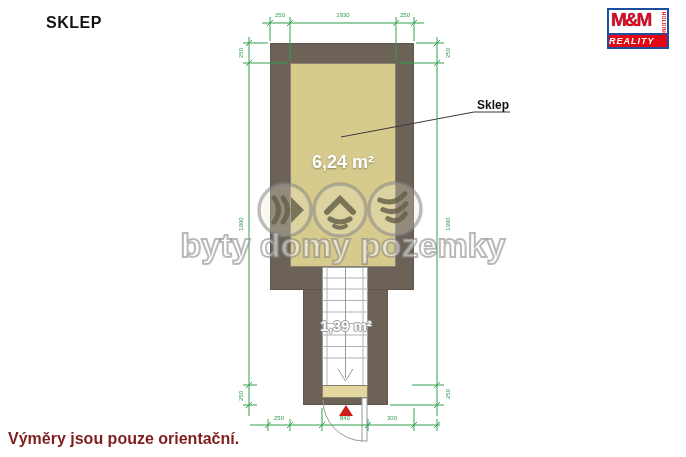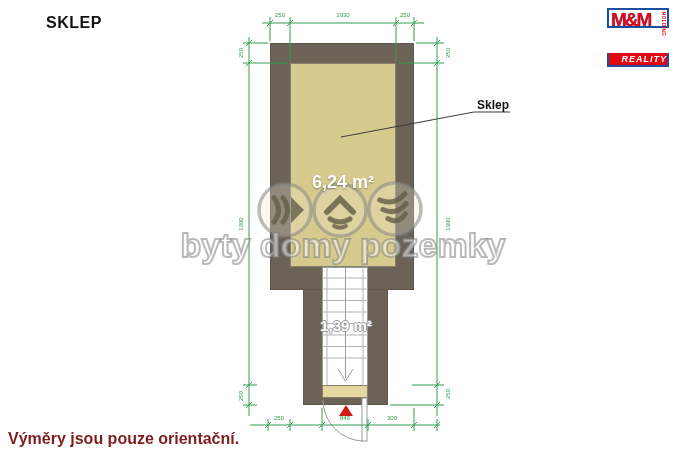--- a/index.html
+++ b/index.html
@@ -4,45 +4,45 @@
 <style>
   html,body{margin:0;padding:0;background:#fff;}
   .page{position:relative;width:686px;height:457px;background:#ffffff;overflow:hidden;
         font-family:"Liberation Sans",sans-serif;}
 
   .title{position:absolute;left:46px;top:14px;font-size:16px;font-weight:bold;color:#111;letter-spacing:.5px;}
   .footer-note{position:absolute;left:8px;top:430px;font-size:16px;font-weight:bold;color:#7f1d1d;}
 
   
   .logo{position:absolute;left:607px;top:8px;width:62px;}
-  .logo-top{position:relative;background:#fff;border:2px solid #1d4f9e;height:20px;box-sizing:border-box;}
+  .logo-top{position:relative;background:#fff;border:2px solid #1d4f9e;height:27px;box-sizing:border-box;}
   .logo-mm{position:absolute;left:2px;top:-1px;font-size:19px;font-weight:900;color:#e30613;
            letter-spacing:-2px;text-shadow:0 0 1px #1d4f9e;}
   .logo-holding{position:absolute;right:1px;top:2px;writing-mode:vertical-rl;font-size:4.5px;
                 font-weight:bold;color:#e30613;letter-spacing:.5px;}
   .logo-bottom{background:#e30613;border:2px solid #1d4f9e;border-top:none;height:12px;box-sizing:content-box;
-               color:#fff;font-size:9px;font-weight:bold;font-style:italic;text-align:right;
-               line-height:12px;letter-spacing:1px;margin-top:25px;}
+               color:#fff;font-size:9px;font-weight:bold;font-style:italic;text-align:left;
+               line-height:12px;letter-spacing:1px;}
 
   
   .wall{position:absolute;background:#6c6257;border:1px solid #5f564c;box-sizing:border-box;}
   .wall-upper{left:270px;top:43px;width:144px;height:247px;}
   .wall-corridor{left:303px;top:290px;width:85px;height:115px;border-top:none;}
   .room{position:absolute;left:290px;top:63px;width:106px;height:204px;background:#d6cb8d;
         border:1px solid #8a8070;box-sizing:border-box;}
   .stair-channel{position:absolute;left:322px;top:267px;width:46px;height:131px;background:#fff;
         border:1px solid #9a9a9a;box-sizing:border-box;}
   .landing{position:absolute;left:322px;top:385px;width:46px;height:13px;background:#e3d9a0;
         border:1px solid #8a7f6b;box-sizing:border-box;}
 
   .overlay{position:absolute;left:0;top:0;pointer-events:none;}
 
   
   .area-label{position:absolute;font-weight:bold;color:#fff;transform:translate(-50%,-50%);white-space:nowrap;}
-  .area-room{left:343px;top:162px;font-size:18px;text-shadow:0 1px 2px rgba(60,55,40,.5);margin-top:20px;}
+  .area-room{left:343px;top:162px;font-size:18px;text-shadow:0 1px 2px rgba(60,55,40,.5);}
   .area-stairs{left:346px;top:325px;font-size:15px;
        text-shadow:-1px 0 0 #9a9a9a,1px 0 0 #9a9a9a,0 -1px 0 #9a9a9a,0 1px 0 #9a9a9a;}
   .callout-label{position:absolute;left:477px;top:98px;font-size:12px;font-weight:bold;color:#111;}
 
   .dim-label{position:absolute;font-size:6px;color:#2f9e4e;transform:translate(-50%,-50%);white-space:nowrap;}
   .dim-label.rot{transform:translate(-50%,-50%) rotate(-90deg);}
 
   
   .watermark-text{position:absolute;left:170px;top:226px;width:346px;text-align:center;
       font-size:34px;font-weight:bold;color:rgba(255,255,255,.5);

